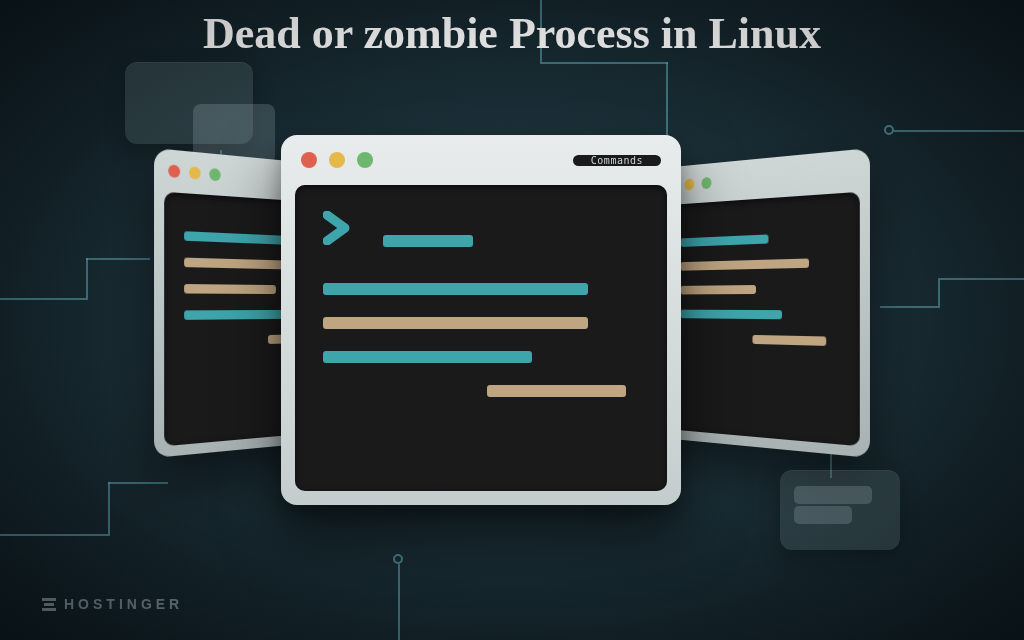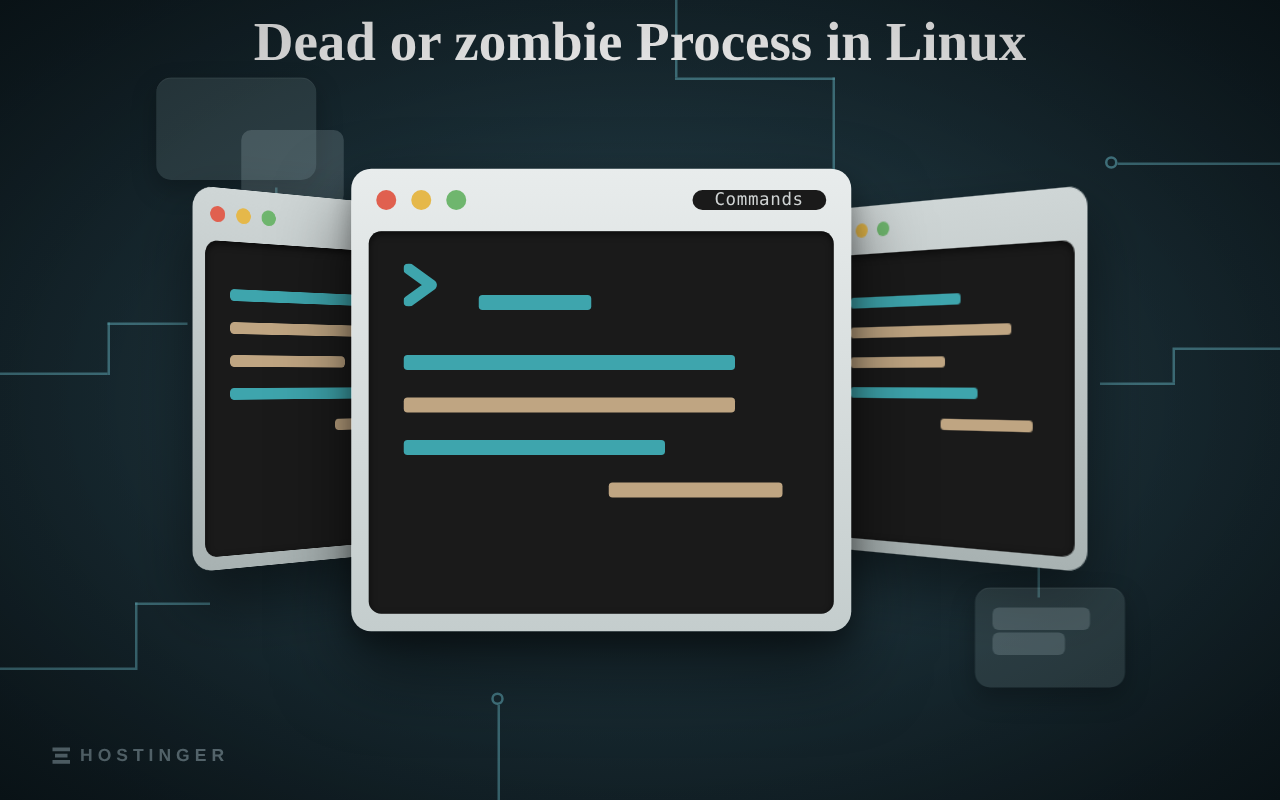--- a/index.html
+++ b/index.html
@@ -94,21 +94,21 @@
   .term-bar.small { height: 40px; padding: 0 14px; gap: 9px; }
   .tl-dot { width: 16px; height: 16px; border-radius: 50%; }
   .tl-dot.small { width: 12px; height: 12px; }
   .tl-red { background: #e0604f; }
   .tl-yellow { background: #e5b84a; }
   .tl-green { background: #6fb66e; }
   .badge {
     margin-left: auto;
     background: #1a1a1a;
     color: #cfd3d3;
-    font-size: 14px;
+    font-size: 10px;
     padding: 0 18px;
     border-radius: 14px;
     font-family: monospace;
     letter-spacing: .5px;
   }
   .term-body {
     position: absolute;
     left: 14px; right: 14px; bottom: 14px; top: 50px;
     background: #1a1a1a;
     border-radius: 10px;

